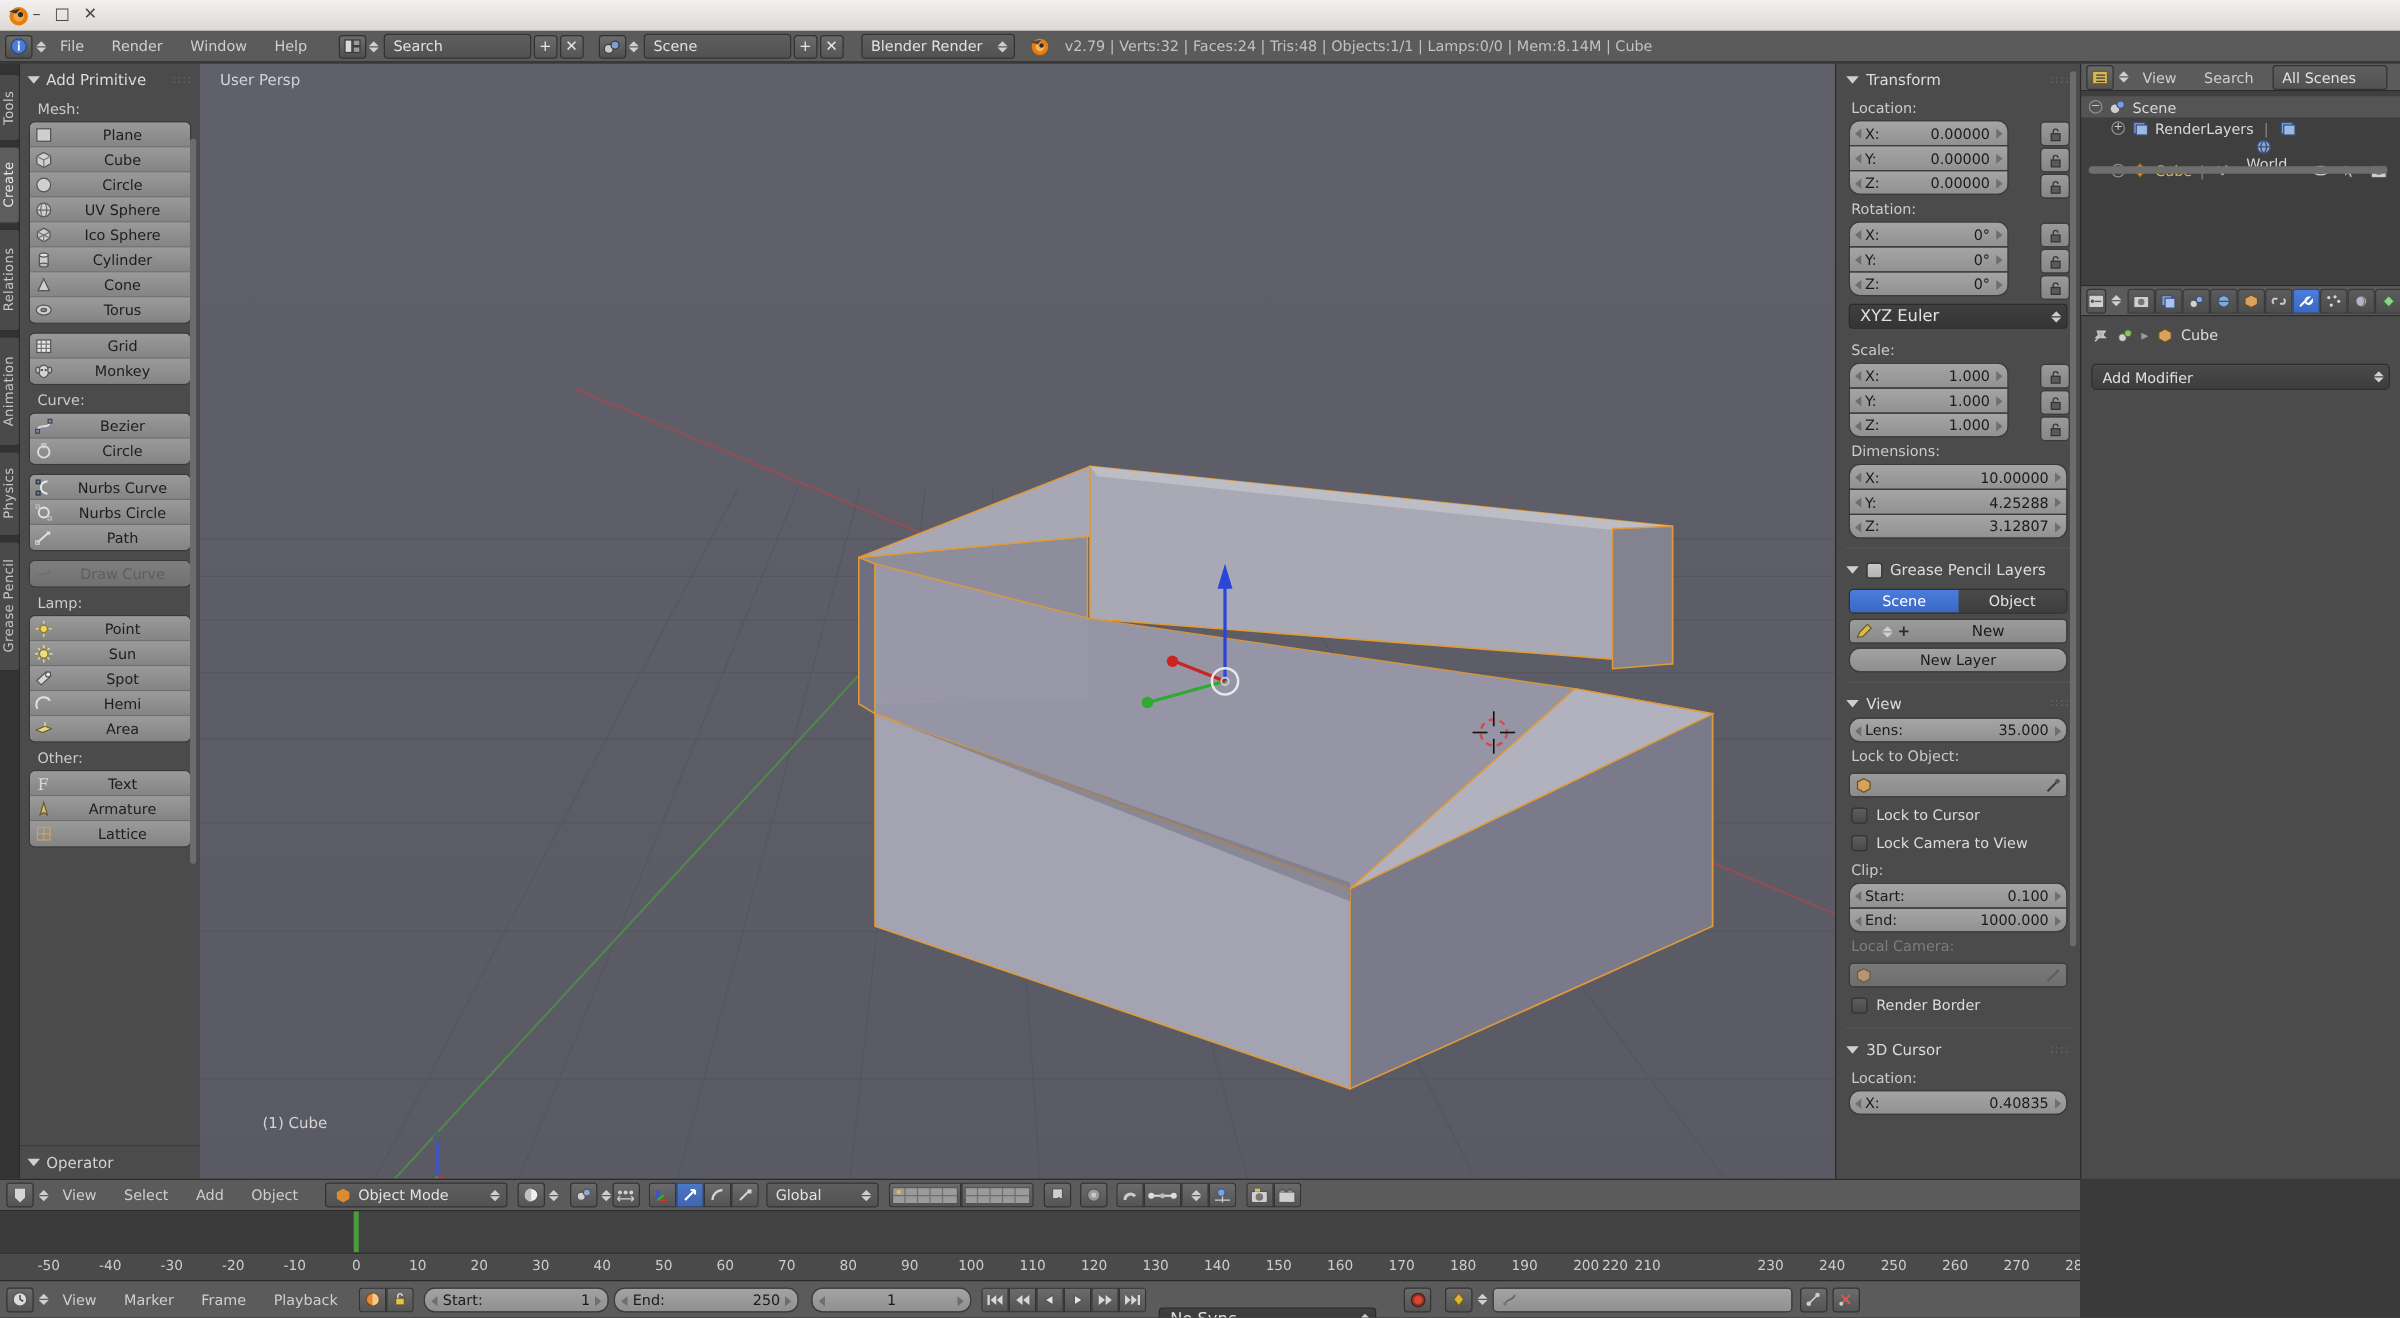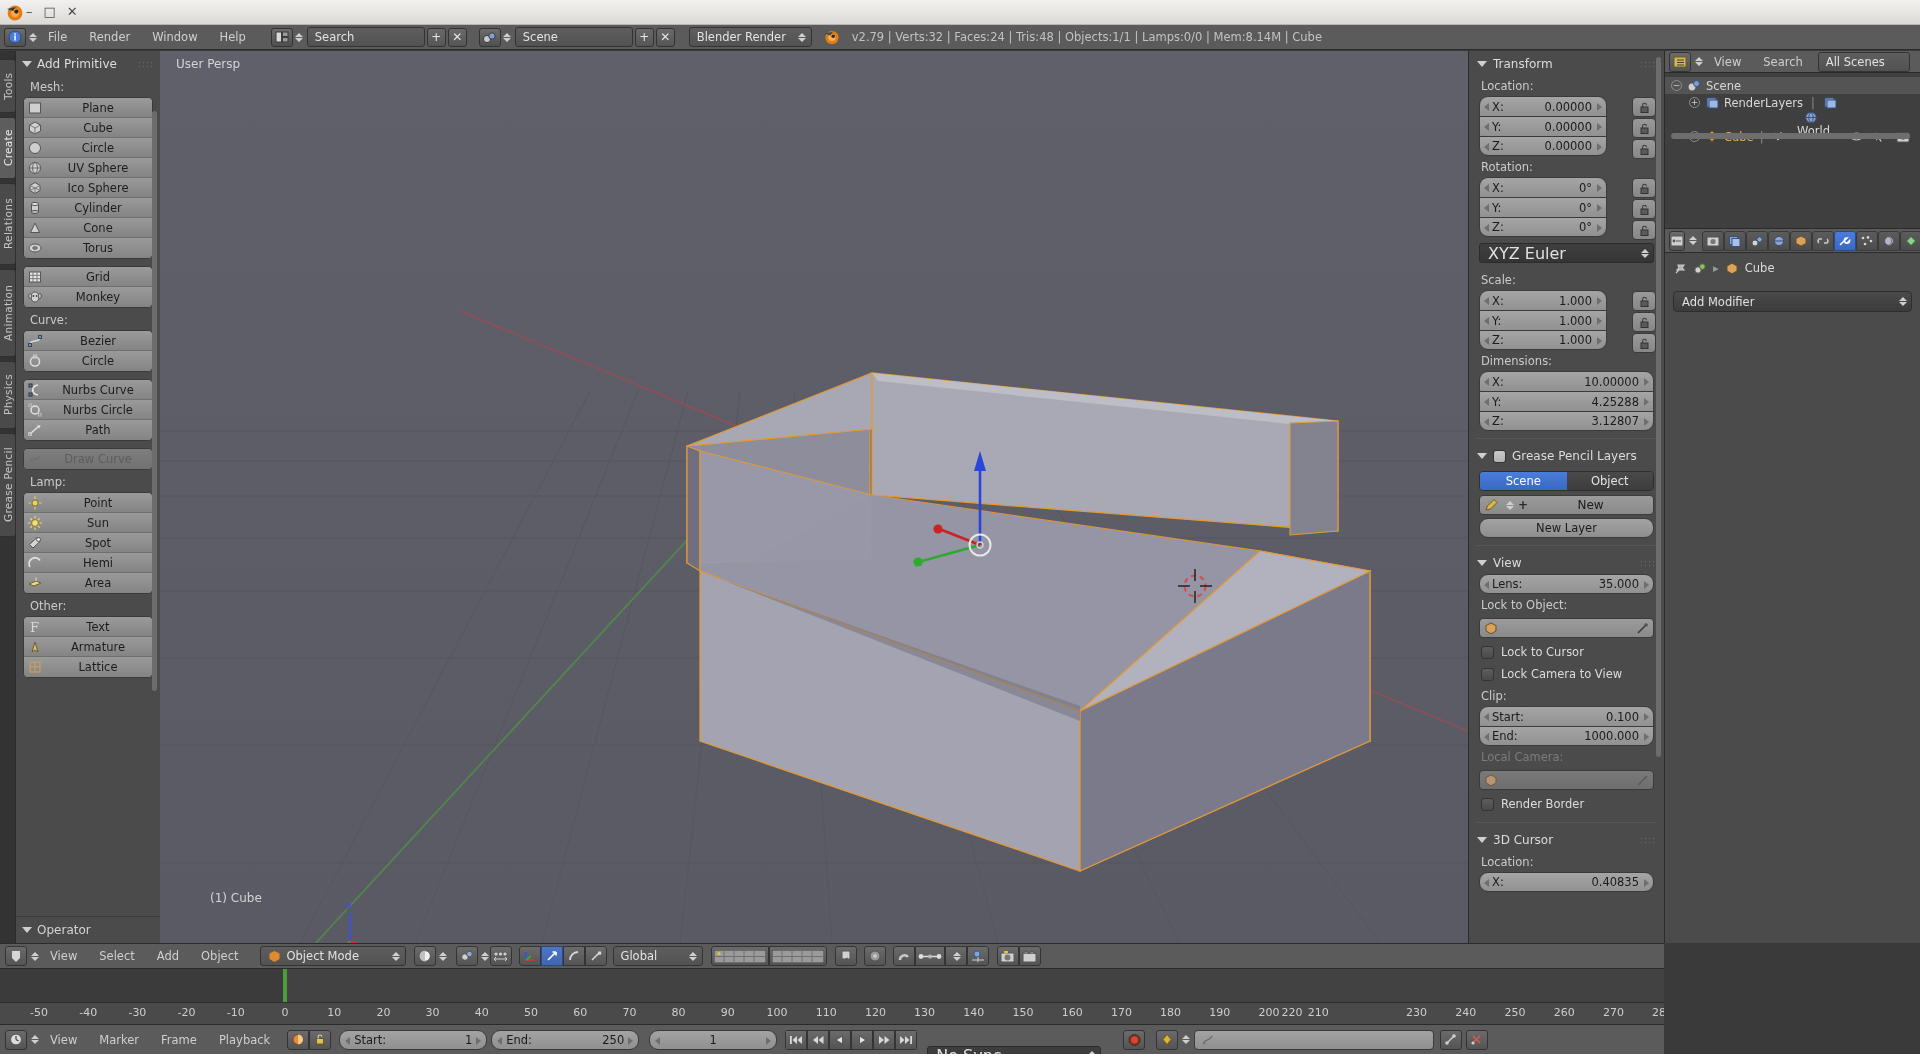--- a/index.html
+++ b/index.html
@@ -162,21 +162,21 @@
   .ngroup.single .nrow{border-radius:9px;border-bottom:1px solid #3b3b3b;}
   .lockcol{ position:absolute; right:8px; }
   .lockbtn{
     width:24px;height:20px;border-radius:4px;margin-bottom:1px;
     background:linear-gradient(#9a9a9a,#868686); border:1px solid #3b3b3b;
     display:flex;align-items:center;justify-content:center;
   }
   .dropdown{
     margin:6px 10px; height:20px; border-radius:3px;
     background:linear-gradient(#3f3f3f,#353535); border:1px solid #2b2b2b;
-    display:flex;align-items:center;padding:0 4px 0 8px; color:#e0e0e0; font-size:16px;
+    display:flex;align-items:center;padding:0 4px 0 8px; color:#e0e0e0; font-size:13px;
   }
   .dropdown .lbl{flex:1;}
   .seg{
     margin:4px 10px; height:20px; display:flex; border-radius:4px; overflow:hidden;
     border:1px solid #2f2f2f;
   }
   .seg > div{flex:1;display:flex;align-items:center;justify-content:center;font-size:11.5px;}
   .seg .a{background:linear-gradient(#4a7ddb,#3a68c4); color:#fff;}
   .seg .b{background:linear-gradient(#4a4a4a,#3d3d3d); color:#e4e4e4;}
   .wbtn{

